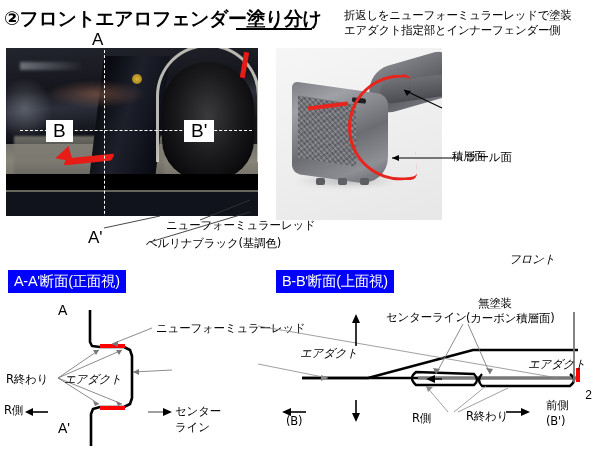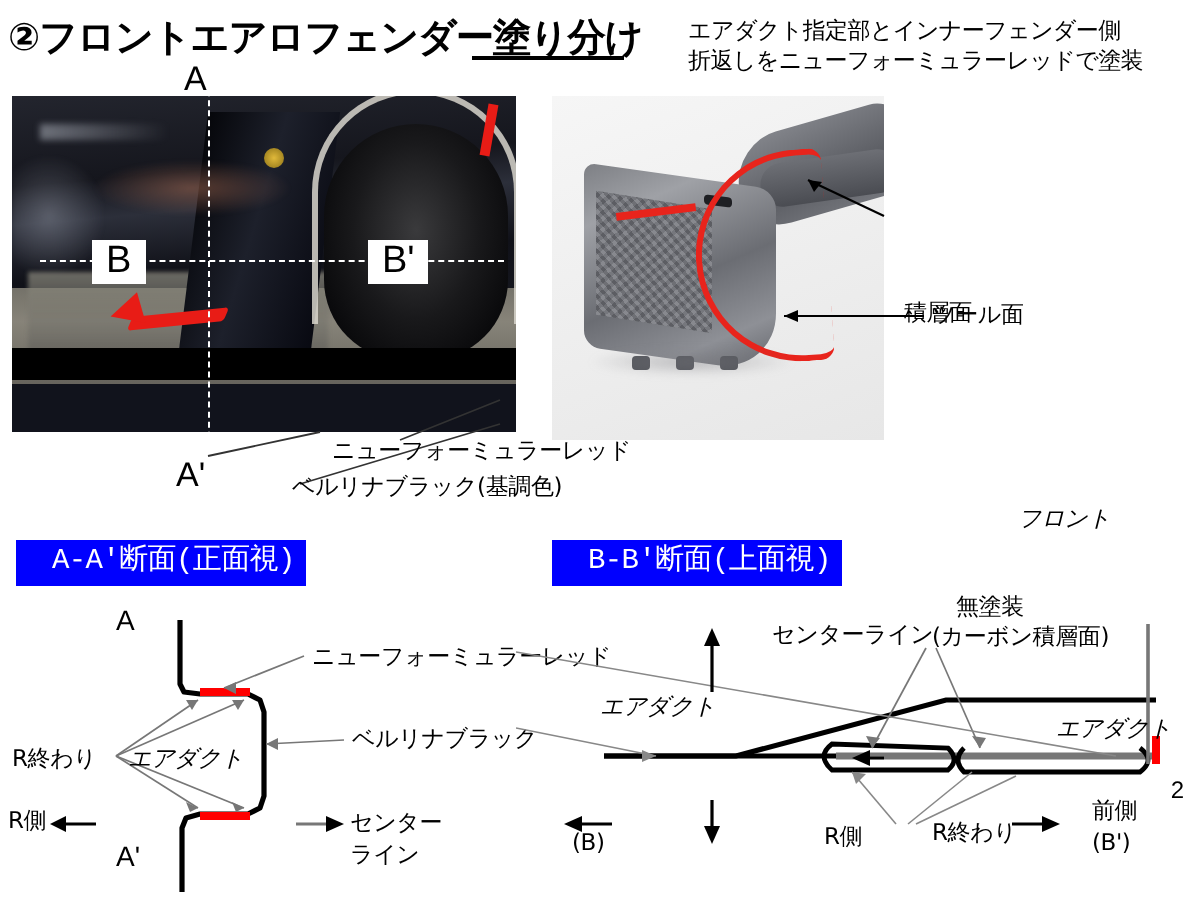--- a/index.html
+++ b/index.html
@@ -203,24 +203,24 @@
     font-family: "DejaVu Sans", "Liberation Sans", sans-serif;
     letter-spacing: -0.2px;
   }
   .lbl.ital { font-style: italic; }
 
   
   .badge {
     position: absolute;
     background: #0000ff; color: #fff;
     font-size: 14.5px;
-    padding: 3px 6px 4px 18px;
+    padding: 3px 6px 4px 6px;
     line-height: 16px;
     letter-spacing: -0.3px;
-    font-family: Liberation Mono, monospace;
+    font-family: Liberation Sans, sans-serif;
   }
 
   
   #diagram-aa { left: 0; top: 300px; width: 300px; height: 150px; }
   #diagram-bb { left: 258px; top: 290px; width: 342px; height: 160px; }
 
   #page-number {
     right: 8px; bottom: 6px;
     font-size: 12px; color: #000;
     font-family: "Liberation Sans", sans-serif;
@@ -228,22 +228,22 @@
 </style>
 </head>
 <body>
 
 <div id="page">
 
   <div class="abs" id="title">②フロントエアロフェンダー塗り分け</div>
   <div class="abs" id="title-underline"></div>
 
   <div class="abs" id="header-note">
+    <div>折返しをニューフォーミュラーレッドで塗装</div>
     <div>エアダクト指定部とインナーフェンダー側</div>
-    <div>折返しをニューフォーミュラーレッドで塗装</div>
   </div>
 
   <div class="abs axis-letter" style="left:92px; top:30px;">A</div>
   <div class="abs axis-letter" style="left:88px; top:228px;">A'</div>
 
   <div class="abs" id="photo-car">
     <div class="car-body">
       <div class="car-hilite1"></div>
       <div class="car-hilite3"></div>
     </div>
@@ -341,21 +341,20 @@
     </svg>
   </div>
 
   <div class="abs axis-letter" style="left:58px; top:302px; font-size:14px;">A</div>
   <div class="abs axis-letter" style="left:58px; top:420px; font-size:14px;">A'</div>
 
   <div class="abs lbl" style="left:6px; top:372px;">R終わり</div>
   <div class="abs lbl ital" style="left:64px; top:372px;">エアダクト</div>
   <div class="abs lbl" style="left:4px; top:403px;">R側</div>
   <div class="abs lbl" style="left:156px; top:321px;">ニューフォーミュラーレッド</div>
-  <div class="abs lbl" style="left:176px; top:362px;">ベルリナブラック</div>
   <div class="abs lbl" style="left:175px; top:404px;">センター</div>
   <div class="abs lbl" style="left:175px; top:420px;">ライン</div>
 
   <div class="abs" id="diagram-bb">
     <svg width="342" height="160" viewBox="0 0 342 160">
 
       <path d="M 44 88 L 110 88 L 215 60 L 320 60" fill="none" stroke="#000" stroke-width="2.6"></path>
 
       <line x1="160" y1="88" x2="318" y2="88" stroke="#777" stroke-width="3.4"></line>
       <line x1="44" y1="88" x2="160" y2="88" stroke="#000" stroke-width="2.4"></line>

